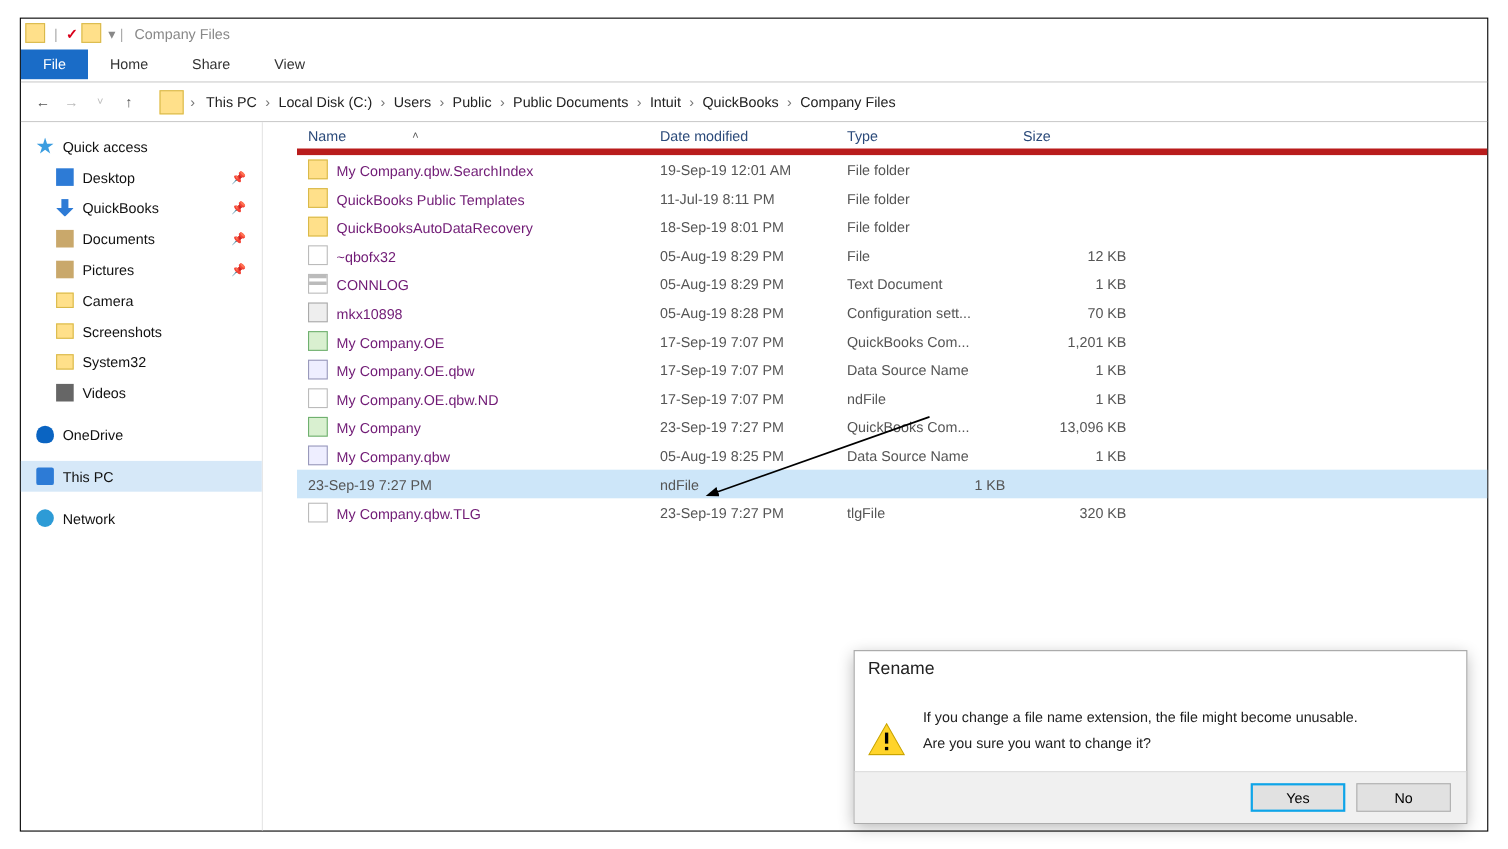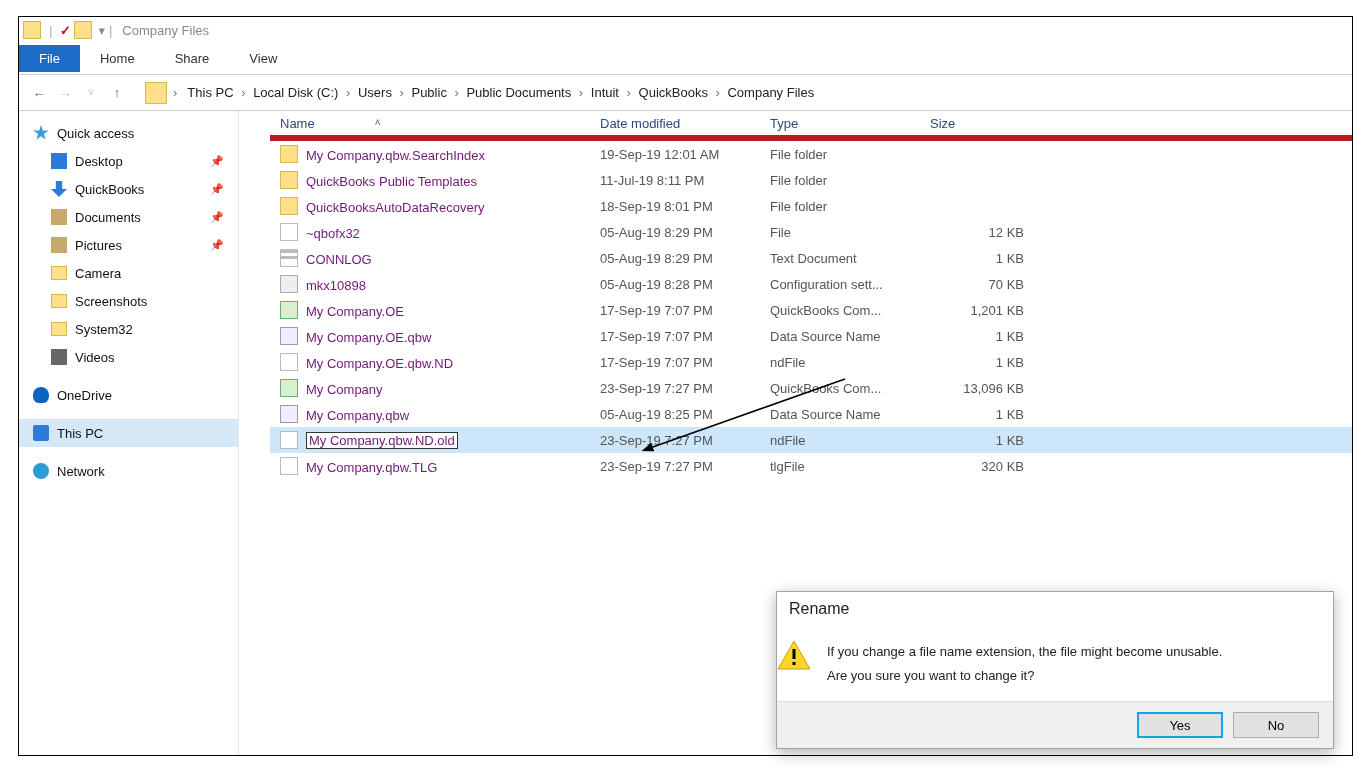--- a/index.html
+++ b/index.html
@@ -67,21 +67,21 @@
   .fi-qb { background:#d9f0d0; border:1px solid #6fb06f; }
   .fi-ds { background:#eef; border:1px solid #99b; }
   .rename-box { border:1px solid #333; padding:0 2px; background:#fff; }
 
   
   .annot-arrow { position:absolute; left:370px; top:265px; pointer-events:none;}
 
   
   .dialog { position:absolute; right:18px; bottom:6px; width:558px; border:1px solid #a3a3a3; background:#fff; box-shadow:0 4px 14px rgba(0,0,0,0.3); }
   .dlg-title { padding:8px 12px; font-size:16px; color:#222;}
-  .dlg-body { display:flex; gap:16px; padding:14px 0; align-items:flex-start;}
+  .dlg-body { display:flex; gap:16px; padding:14px 12px; align-items:flex-end;}
   .warn-icon { width:34px; height:30px; }
   .dlg-text { line-height:1.8; color:#222;}
   .dlg-footer { background:#f0f0f0; padding:10px 14px; display:flex; justify-content:flex-end; gap:10px; border-top:1px solid #ddd;}
   .dlg-btn { width:86px; height:26px; border:1px solid #adadad; background:#e1e1e1; display:flex; align-items:center; justify-content:center;}
   .dlg-btn.primary { border:2px solid #0ea5e9; }
 
 </style>
 </head>
 <body>
 
@@ -280,24 +280,20 @@
           <div class="row">
             <div class="name">
               <span class="fi fi-ds"></span>
               <span>My Company.qbw</span>
             </div>
     <div>05-Aug-19 8:25 PM</div>
     <div>Data Source Name</div>
     <div class="size">1 KB</div>
           </div>
           <div class="row selected">
-            <div class="name">
-              <span class="fi fi-file"></span>
-              <span class="rename-box">My Company.qbw.ND.old</span>
-            </div>
     <div>23-Sep-19 7:27 PM</div>
     <div>ndFile</div>
     <div class="size">1 KB</div>
           </div>
           <div class="row">
             <div class="name">
               <span class="fi fi-file"></span>
               <span>My Company.qbw.TLG</span>
             </div>
     <div>23-Sep-19 7:27 PM</div>

